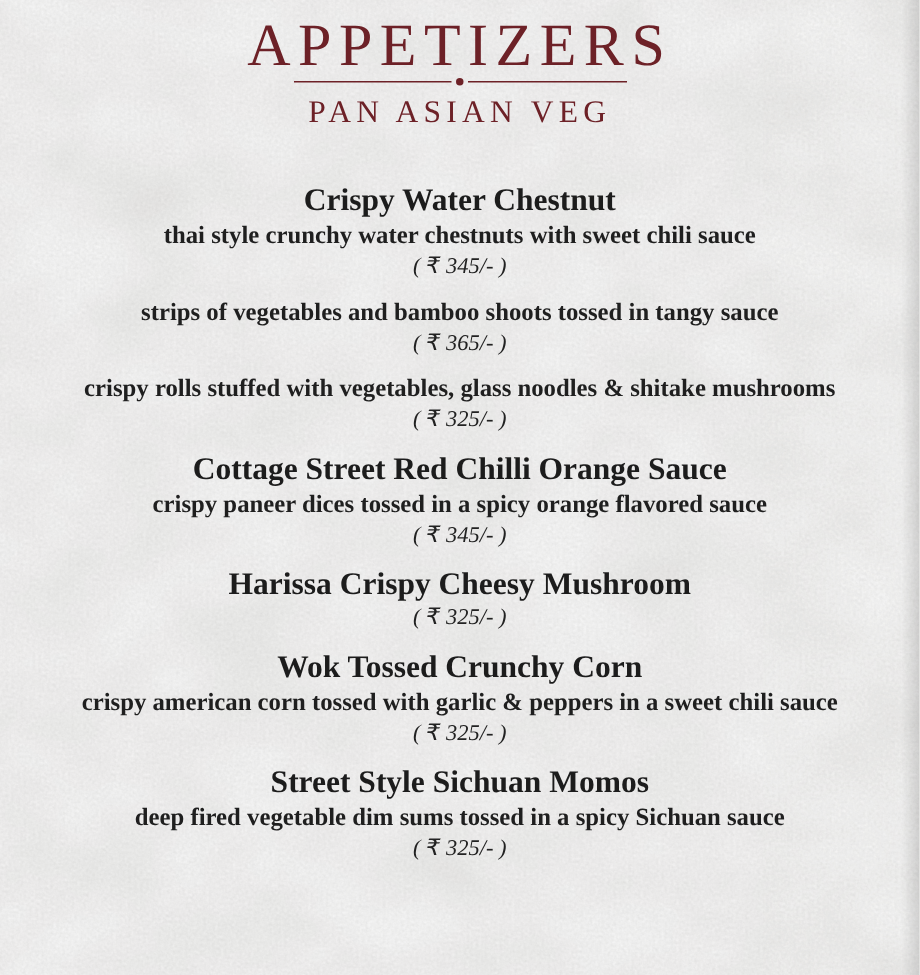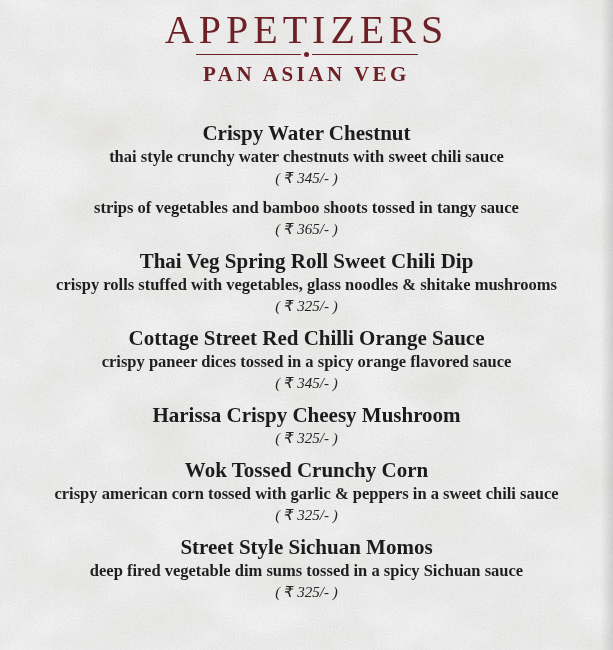--- a/index.html
+++ b/index.html
@@ -59,21 +59,21 @@
   .divider .dot {
     width: 5px;
     height: 5px;
     border-radius: 50%;
     background: #6d2127;
     margin: 0 3px;
   }
   .menu-subtitle {
     margin: 0;
     font-size: 21px;
-    font-weight: 700;
+    font-weight: 400;
     letter-spacing: 3.5px;
     line-height: 24px;
     color: #6d2127;
   }
   .menu-list {
     margin-top: 34px;
   }
   .item {
     margin-bottom: 9px;
   }
@@ -137,21 +137,20 @@
         <div class="item-desc">thai style crunchy water chestnuts with sweet chili sauce</div>
         <div class="item-price">( ₹ 345/- )</div>
       </div>
 
       <div class="item">
         <div class="item-desc">strips of vegetables and bamboo shoots tossed in tangy sauce</div>
         <div class="item-price">( ₹ 365/- )</div>
       </div>
 
       <div class="item">
-        <div class="item-name">Thai Veg Spring Roll Sweet Chili Dip</div>
         <div class="item-desc">crispy rolls stuffed with vegetables, glass noodles &amp; shitake mushrooms</div>
         <div class="item-price">( ₹ 325/- )</div>
       </div>
 
       <div class="item">
         <div class="item-name">Cottage Street Red Chilli Orange Sauce</div>
         <div class="item-desc">crispy paneer dices tossed in a spicy orange flavored sauce</div>
         <div class="item-price">( ₹ 345/- )</div>
       </div>
 

